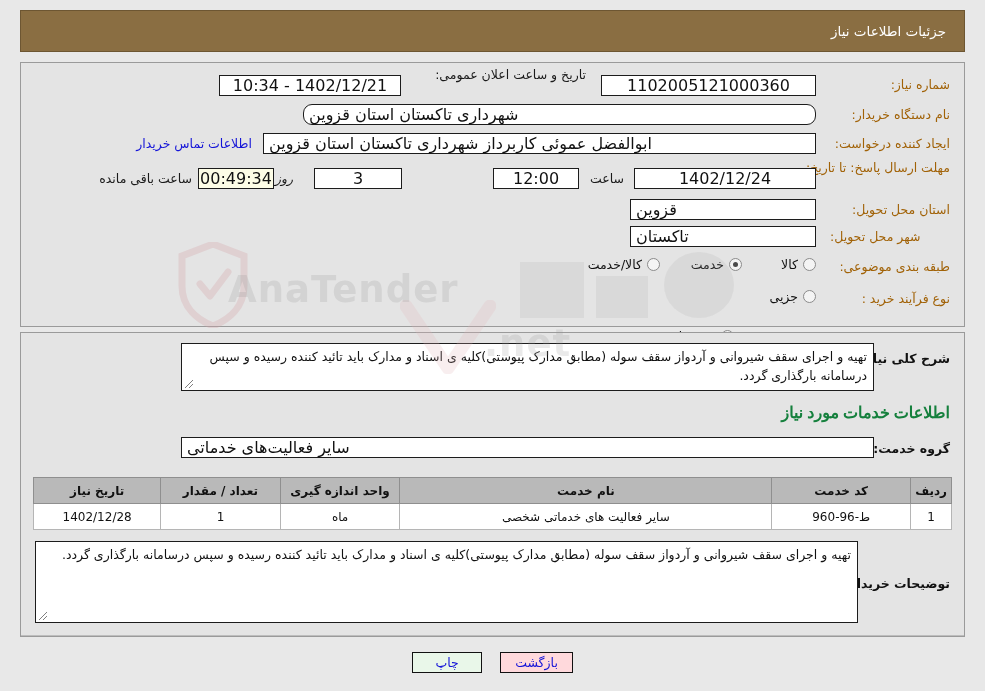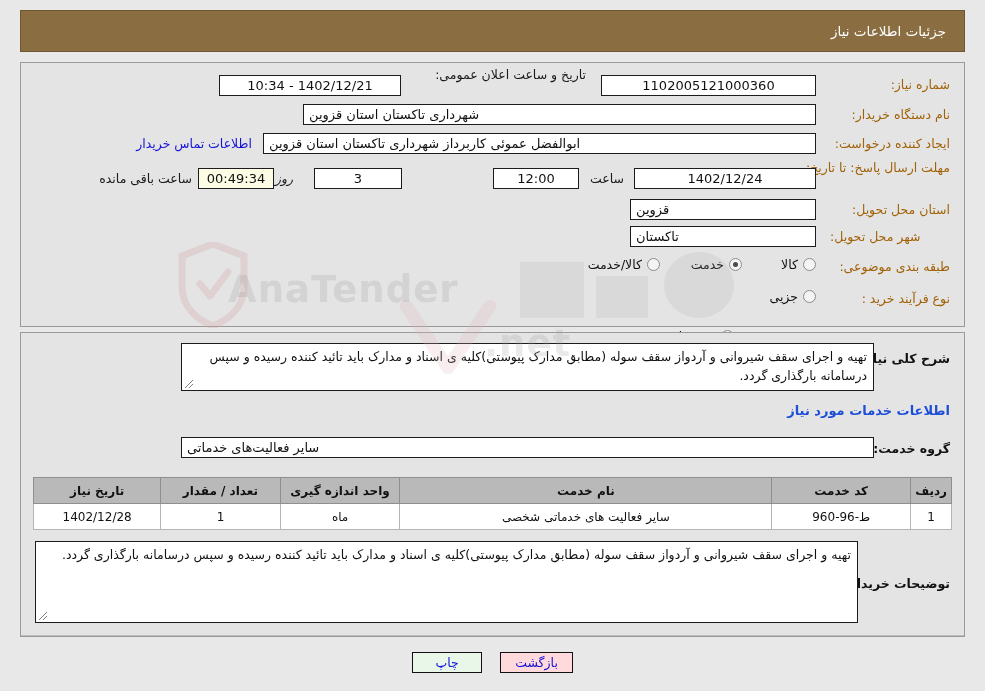--- a/index.html
+++ b/index.html
@@ -88,21 +88,21 @@
   }
   .lbl2 {
     font-size: 12.5px;
     color: #1a1a1a;
     white-space: nowrap;
   }
   .fld {
     background: #ffffff;
     border: 1px solid #1c1c1c;
     height: 21px;
-    font-size: 13px;
+    font-size: 16px;
     color: #111;
     display: flex;
     align-items: center;
     padding: 0 5px;
     font-family: "DejaVu Sans", "Liberation Sans", sans-serif;
   }
   .fld.center { justify-content: center; }
   .fld.right  { justify-content: flex-end; }
   .fld.cream  { background: #fdfde6; }
   .link {
@@ -160,23 +160,24 @@
     width: 10px; height: 10px;
     opacity: .75;
   }
   .bold-lbl {
     font-size: 12.5px;
     font-weight: bold;
     color: #111;
     white-space: nowrap;
   }
   .sub-head {
-    font-size: 13px;
+    font-size: 16px;
     font-weight: bold;
-    color: #1d4ed8;
+    color: #15803d;
+    font-family: Liberation Serif, serif;
   }
 
   
   table.items {
     position: absolute;
     border-collapse: collapse;
     font-size: 12px;
     background: #fff;
   }
   table.items th {
@@ -259,21 +260,21 @@
 
   <div class="row" style="right:14px; top:14px;">
     <span class="lbl" style="width:120px; display:block; text-align:right;">شماره نیاز:</span>
   </div>
   <div class="fld center" style="position:absolute; right:148px; top:12px; width:215px;">1102005121000360</div>
 
   <div class="lbl2" style="position:absolute; right:378px; top:4px;">تاریخ و ساعت اعلان عمومی:</div>
   <div class="fld center" style="position:absolute; right:563px; top:12px; width:182px;">1402/12/21 - 10:34</div>
 
   <div class="lbl" style="position:absolute; right:14px; top:44px; width:120px; text-align:right;">نام دستگاه خریدار:</div>
-  <div class="fld right" style="position:absolute; right:148px; top:41px; width:513px;">شهرداری تاکستان استان قزوین</div>
+  <div class="fld right" style="position:absolute; right:148px; top:41px; width:513px;border-radius:9px;">شهرداری تاکستان استان قزوین</div>
 
   <div class="lbl" style="position:absolute; right:14px; top:73px; width:120px; text-align:right;">ایجاد کننده درخواست:</div>
   <div class="fld right" style="position:absolute; right:148px; top:70px; width:553px;">ابوالفضل عموئی کاربرداز شهرداری تاکستان استان قزوین</div>
   <div class="link" style="position:absolute; right:712px; top:73px;">اطلاعات تماس خریدار</div>
 
   <div class="lbl" style="position:absolute; right:14px; top:96px; width:122px; text-align:right; line-height:1.45;">مهلت ارسال پاسخ: تا تاریخ:</div>
   <div class="fld center" style="position:absolute; right:148px; top:105px; width:182px;">1402/12/24</div>
   <div class="lbl2" style="position:absolute; right:340px; top:108px;">ساعت</div>
   <div class="fld center" style="position:absolute; right:385px; top:105px; width:86px;">12:00</div>
   <div class="fld center" style="position:absolute; right:562px; top:105px; width:88px;">3</div>

